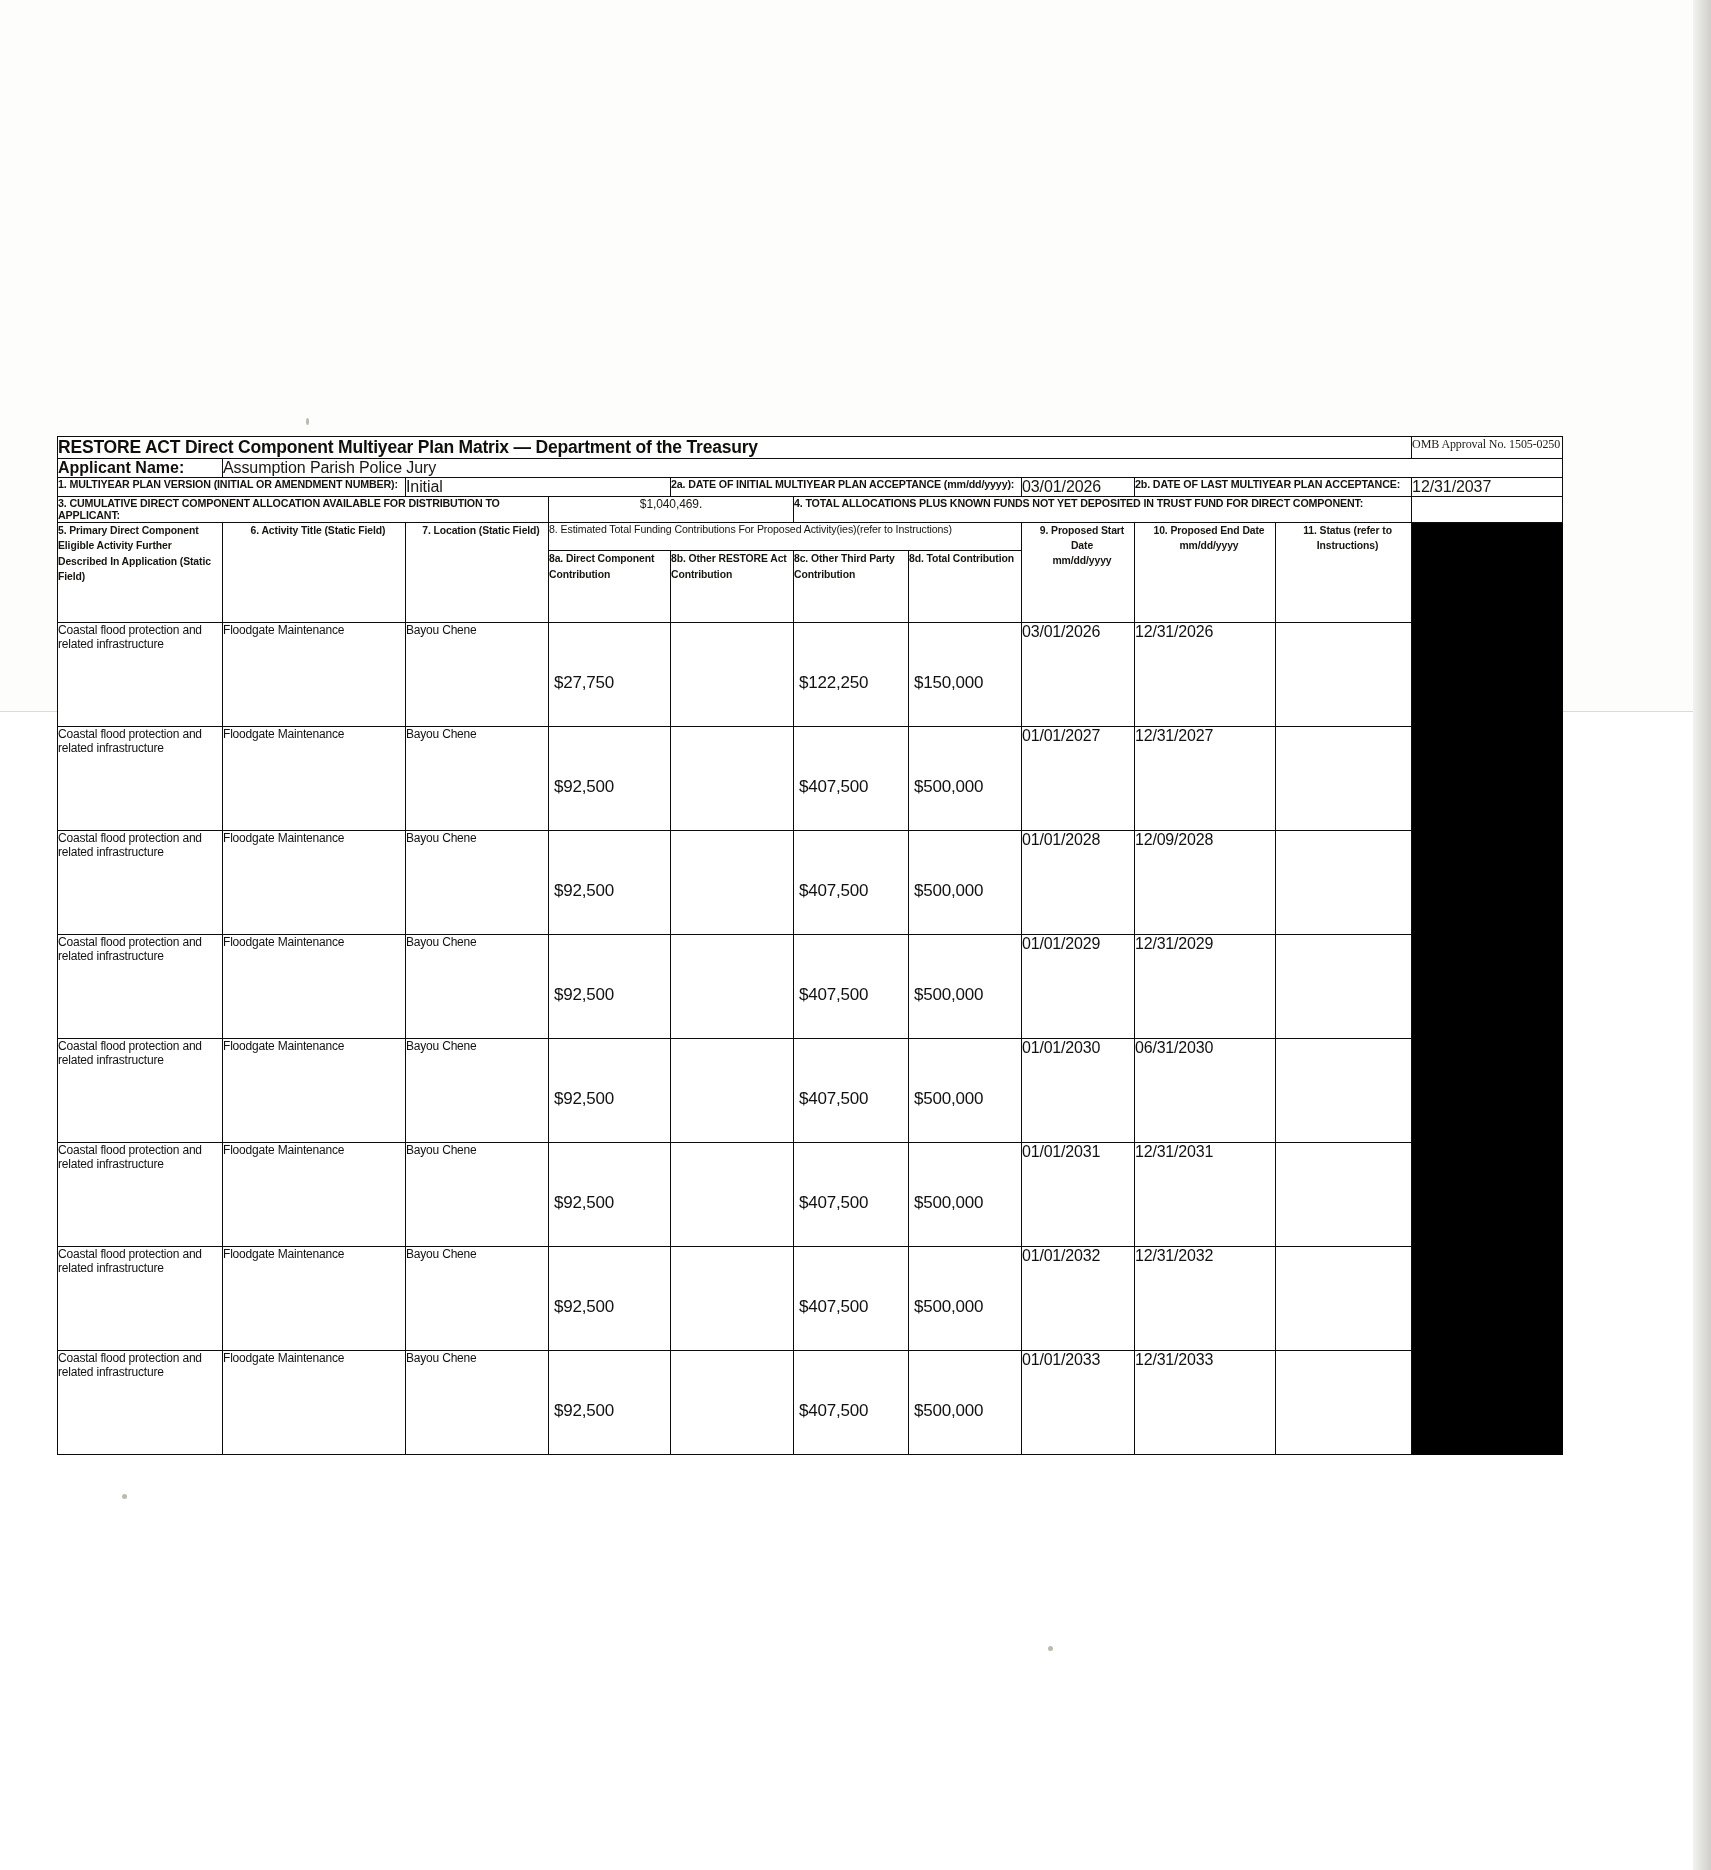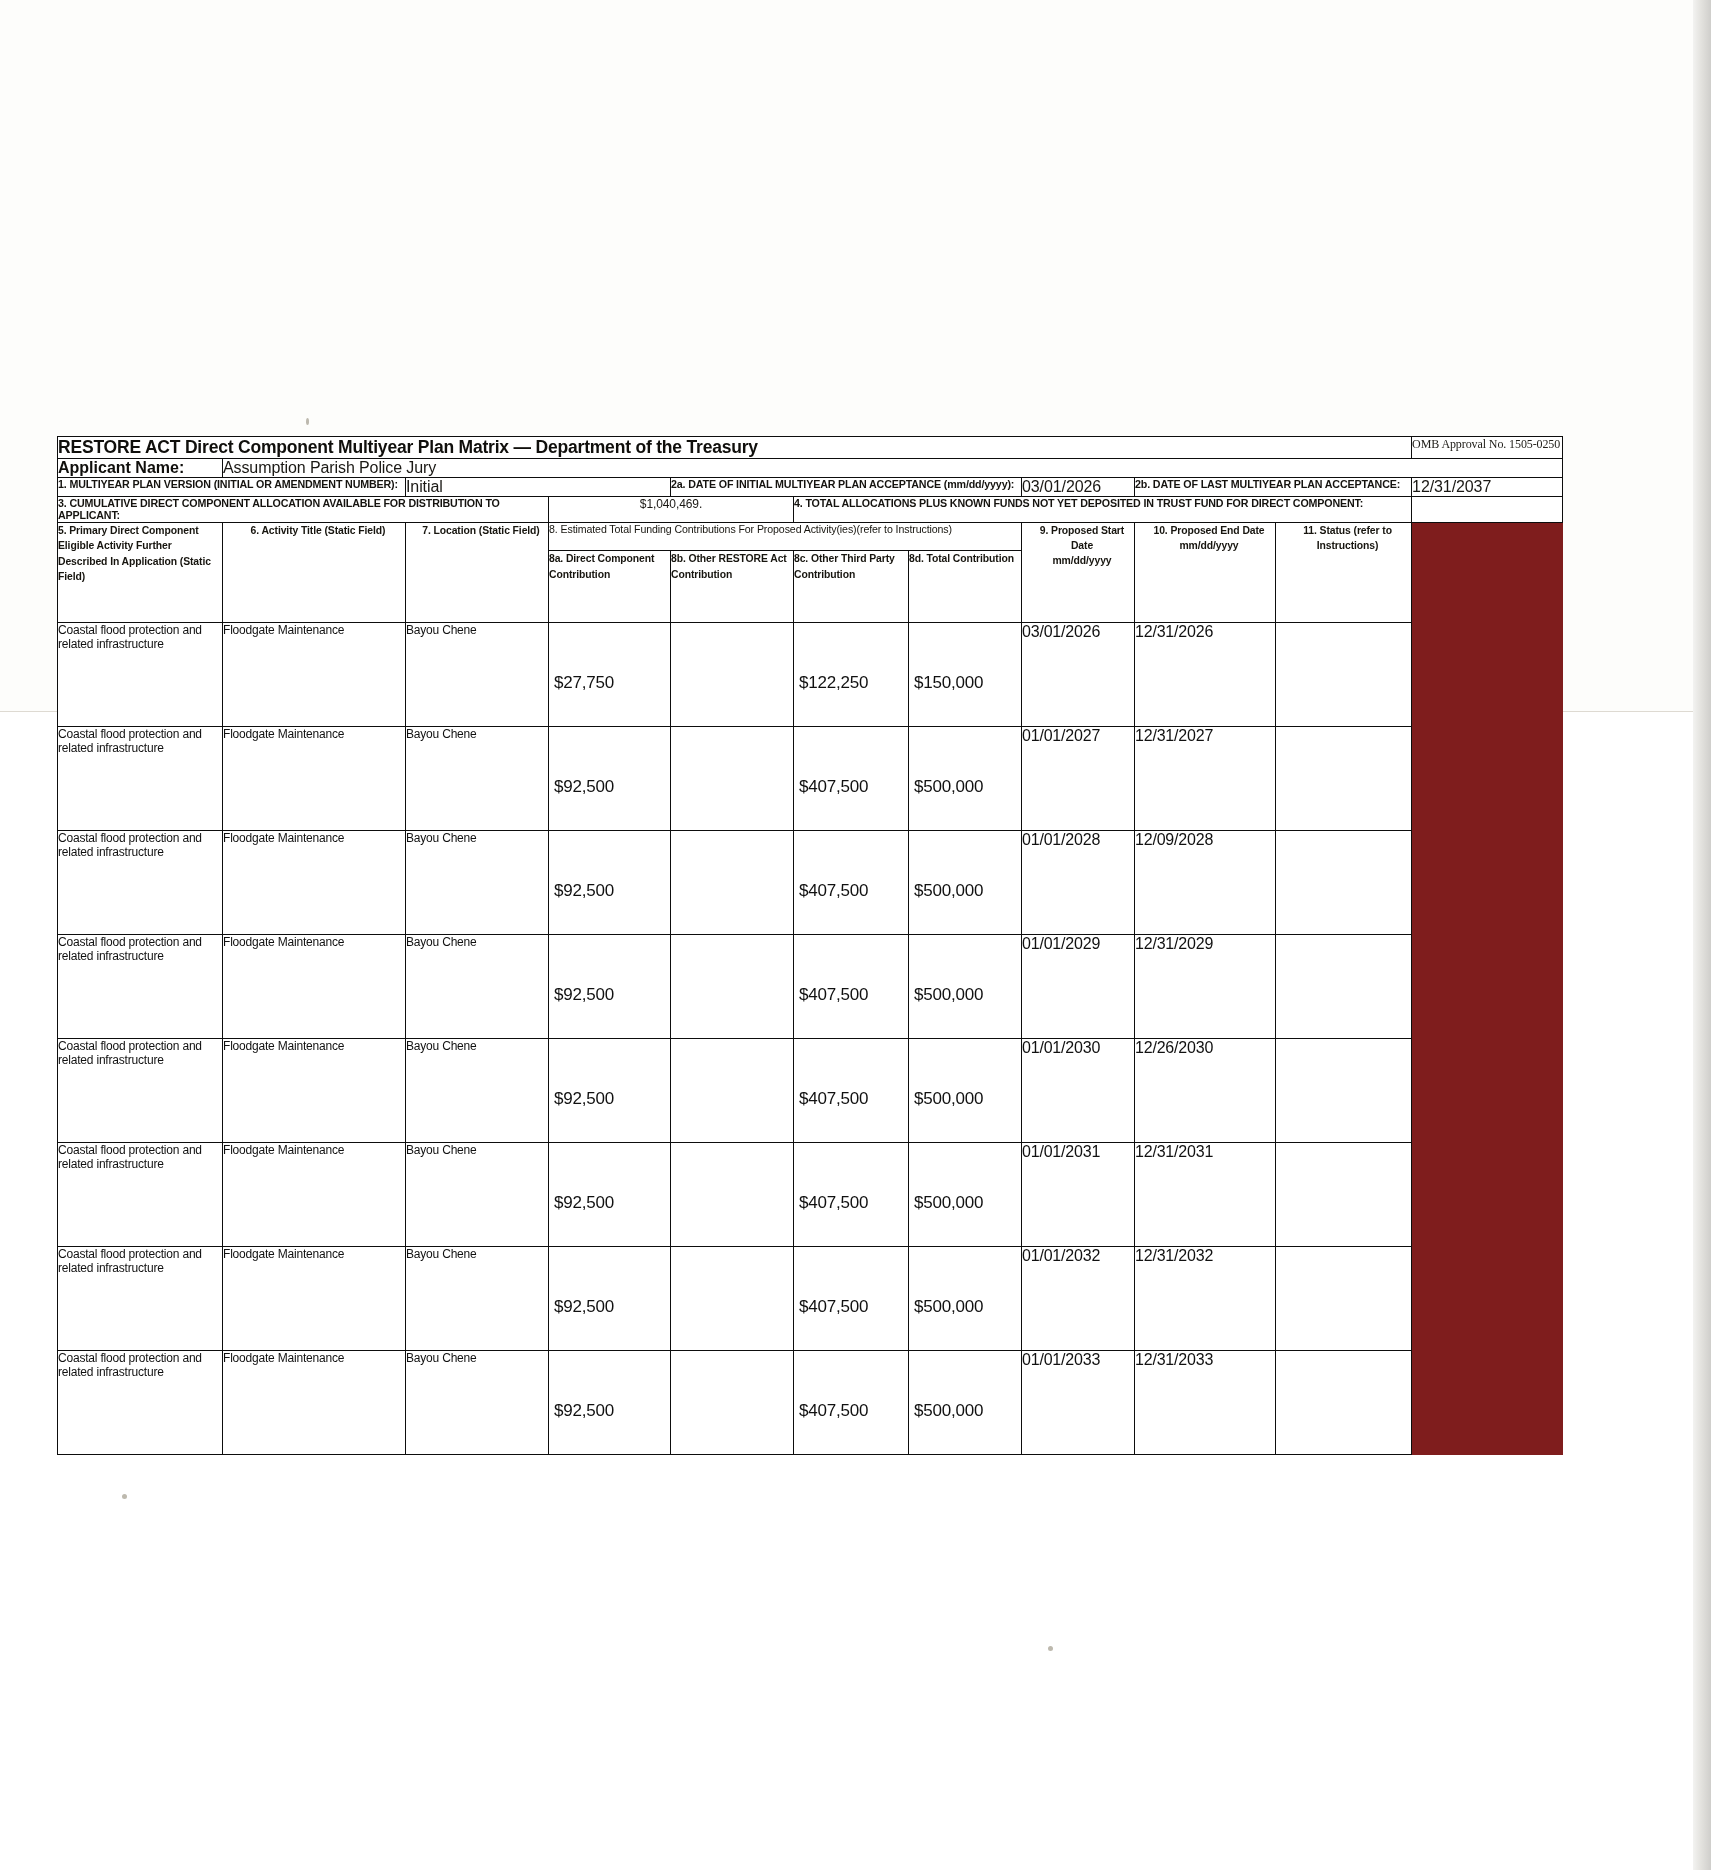--- a/index.html
+++ b/index.html
@@ -50,21 +50,21 @@
   }
 
   
   .matrix {
     position: absolute;
     left: 57px;
     top: 436px;
     width: 1505px;
     border-collapse: collapse;
     table-layout: fixed;
-    background: #7f1d1d;
+    background: #000000;
     box-sizing: border-box;
   }
   .matrix td {
     border: 1.5px solid #0d0d0d;
     padding: 0;
     vertical-align: top;
     background: #ffffff;
     box-sizing: border-box;
   }
   .hdr {
@@ -326,21 +326,21 @@
         <td class="cell-money">
           <span></span>
         </td>
         <td class="cell-money">
           <span>$407,500</span>
         </td>
         <td class="cell-money">
           <span>$500,000</span>
         </td>
         <td class="cell-date">01/01/2030</td>
-        <td class="cell-date">12/26/2030</td>
+        <td class="cell-date">06/31/2030</td>
         <td class="cell-blank"></td>
       </tr>
       <tr class="drow">
         <td class="cell-txt">Coastal flood protection and related infrastructure</td>
         <td class="cell-txt">Floodgate Maintenance</td>
         <td class="cell-txt">Bayou Chene</td>
         <td class="cell-money">
           <span>$92,500</span>
         </td>
         <td class="cell-money">

